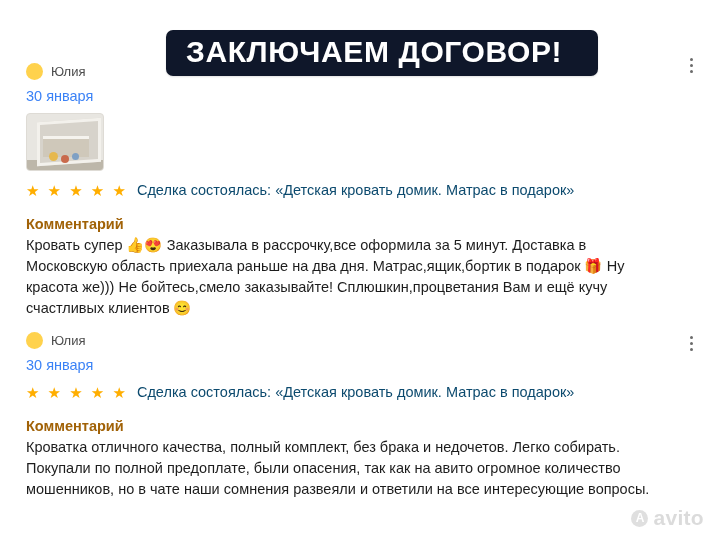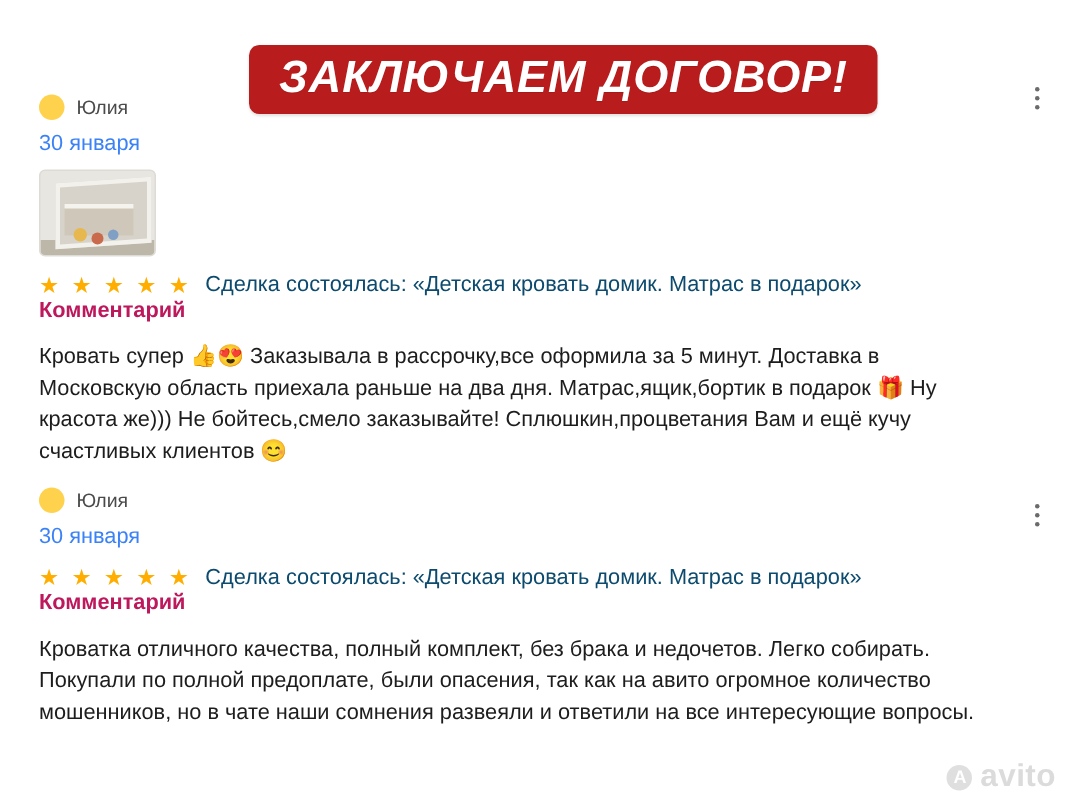--- a/index.html
+++ b/index.html
@@ -22,25 +22,24 @@
     height: 540px;
     box-sizing: border-box;
     padding: 26px 18px 0 26px;
   }
 
   
   .banner {
     position: absolute;
     left: 166px;
     top: 30px;
-    background: #b91c1c;
+    background: #0f172a;
     border-radius: 7px;
-    padding: 7px 20px 9px 20px;
+    padding: 7px 36px 9px 20px;
     box-shadow: 0 1px 2px rgba(0,0,0,0.12);
-    font-style: italic;
   }
   .banner-text {
     color: #ffffff;
     font-size: 30px;
     font-weight: bold;
     letter-spacing: 0.6px;
     line-height: 1;
     white-space: nowrap;
     text-shadow: 0 1px 0 rgba(0,0,0,0.10);
   }
@@ -160,28 +159,28 @@
     white-space: nowrap;
   }
   .deal-text {
     font-size: 14.5px;
     color: #0c4a6e;
   }
 
   .comment-label {
     font-size: 14.5px;
     font-weight: bold;
-    color: #be185d;
-    margin-top: 1px;
+    color: #a16207;
+    margin-top: 18px;
   }
   .comment-body {
     font-size: 14.5px;
     color: #1d1d1d;
     line-height: 1.45;
-    margin-top: 13px;
+    margin-top: 3px;
     max-width: 645px;
   }
 
   
   .kebab {
     position: absolute;
     right: 0;
     top: 0;
     width: 18px;
     height: 26px;

